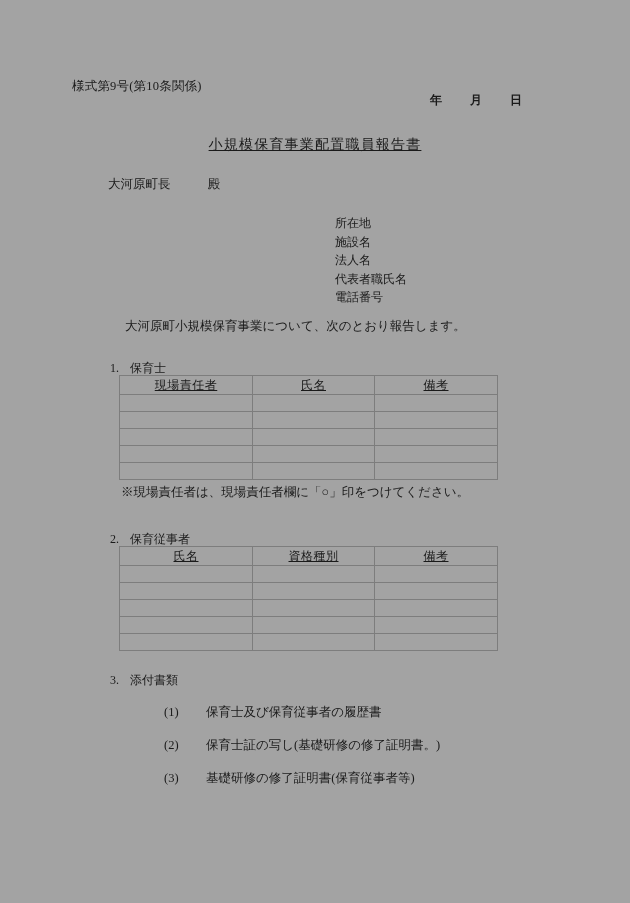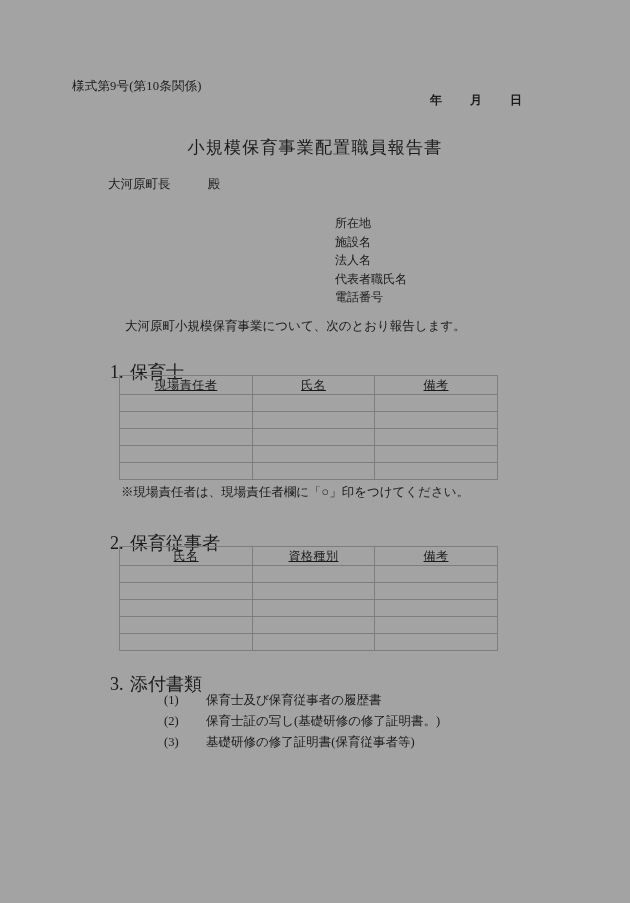--- a/index.html
+++ b/index.html
@@ -42,22 +42,23 @@
   }
   .date-line span { display: inline-block; }
   .date-gap { width: 22px; }
 
   .doc-title {
     position: absolute;
     left: 0;
     top: 136px;
     width: 630px;
     text-align: center;
-    font-size: 17px;
+    font-size: 14px;
     letter-spacing: 1.2px;
+    text-decoration: underline;
   }
 
   .addressee {
     position: absolute;
     left: 108px;
     top: 176px;
     font-size: 12.5px;
     white-space: nowrap;
   }
   .addressee .dono { margin-left: 34px; }
@@ -77,21 +78,21 @@
     position: absolute;
     left: 125px;
     top: 318px;
     font-size: 12.5px;
     white-space: nowrap;
   }
 
   
   .section-head {
     position: absolute;
-    font-size: 18px;
+    font-size: 12px;
     white-space: nowrap;
   }
   .section-head .num { display: inline-block; width: 20px; }
   #sec1-head { left: 110px; top: 360px; }
   #sec2-head { left: 110px; top: 531px; }
   #sec3-head { left: 110px; top: 672px; }
 
   
   table.form-table {
     position: absolute;
@@ -129,21 +130,21 @@
   }
 
   
   .attach-list {
     position: absolute;
     left: 164px;
     top: 690px;
     font-size: 12.5px;
     line-height: 21px;
   }
-  .attach-list .row { white-space: nowrap; }
+  .attach-list .row { white-space: nowrap; margin-top: 12px; }
   .attach-list .marker {
     display: inline-block;
     width: 42px;
   }
 </style>
 </head>
 <body>
 
 <div class="page">
 

